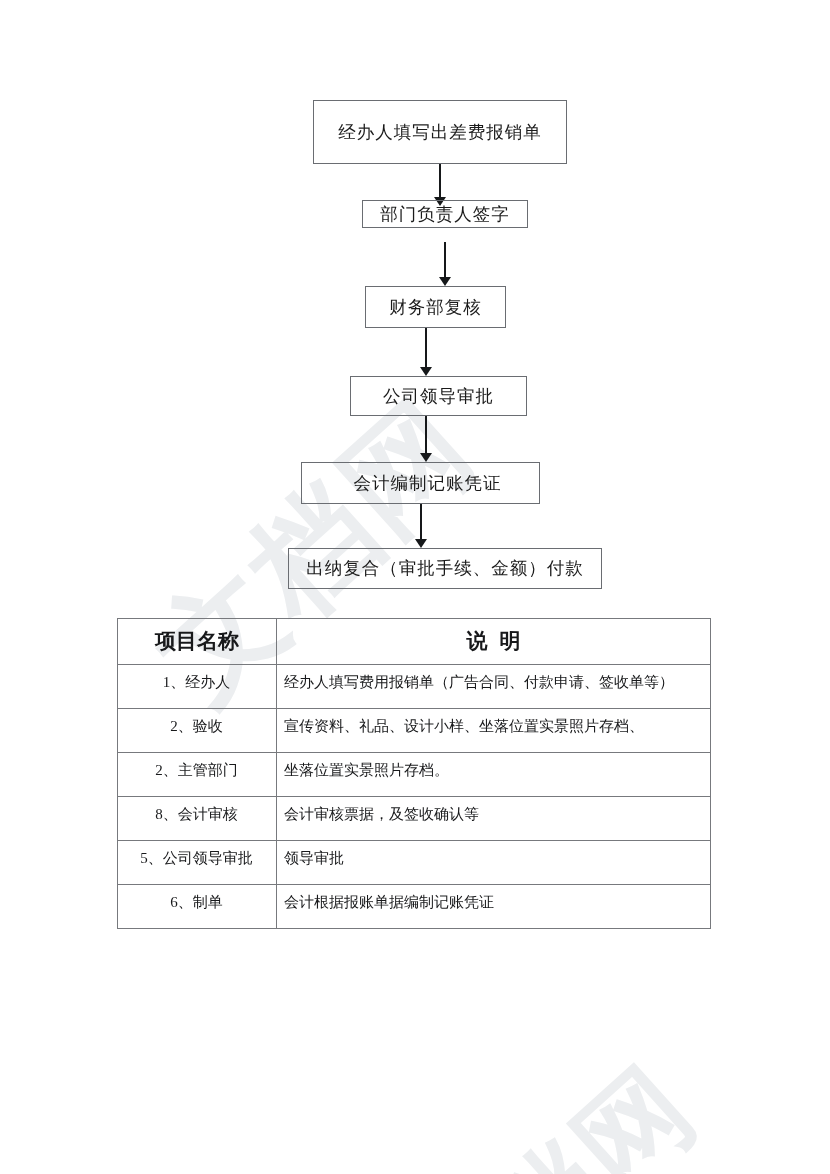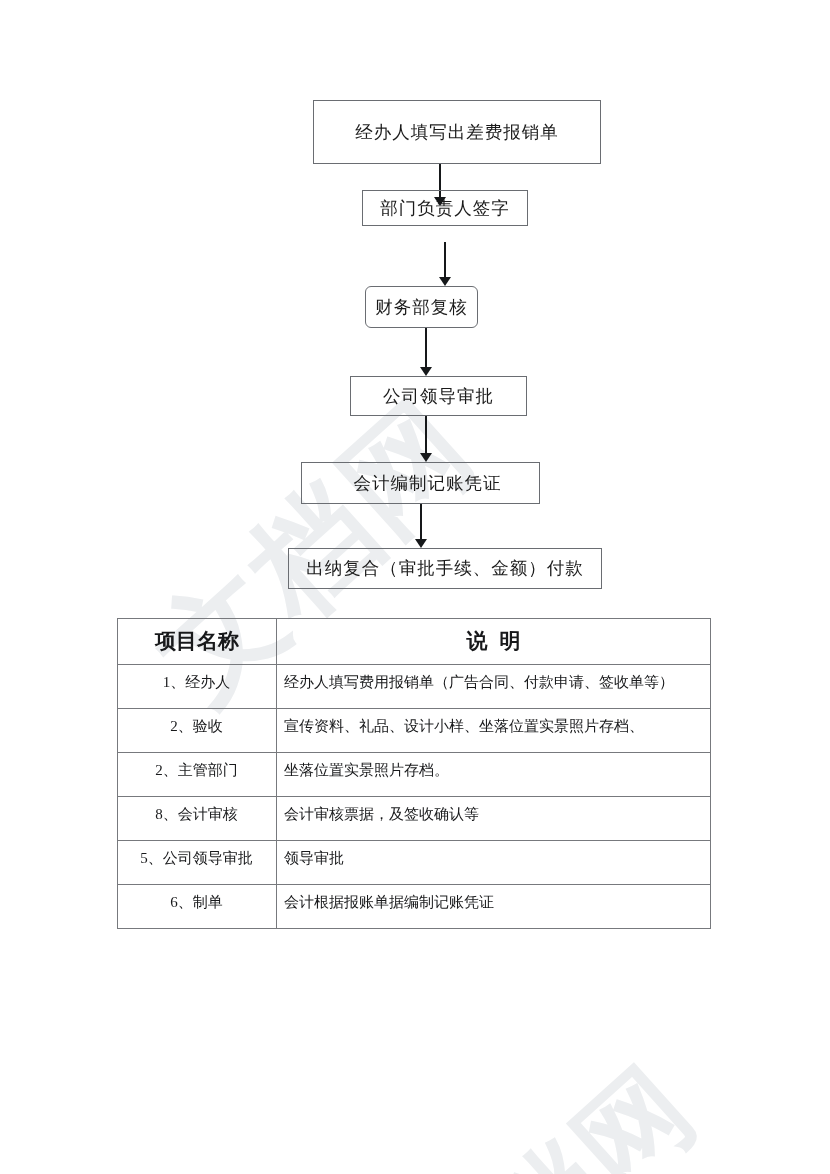--- a/index.html
+++ b/index.html
@@ -69,23 +69,23 @@
     display: flex;
     align-items: center;
     font-size: 17.5px;
     letter-spacing: 1px;
     color: #1a1a1a;
     line-height: 1.2;
   }
   .node.center { justify-content: center; }
   .node.left   { justify-content: center; padding-left: 14px; }
 
-  .n1 { left: 313px; top: 100px;  width: 288px; height: 64px; }
-  .n2 { left: 362px; top: 190px;  width: 166px; height: 36px; }
-  .n3 { left: 365px; top: 286px;  width: 113px; height: 42px; border-radius: 6px; }
+  .n1 { left: 313px; top: 100px;  width: 254px; height: 64px; }
+  .n2 { left: 362px; top: 200px;  width: 166px; height: 28px; }
+  .n3 { left: 365px; top: 286px;  width: 141px; height: 42px; }
   .n4 { left: 350px; top: 376px;  width: 177px; height: 40px; }
   .n5 { left: 301px; top: 462px;  width: 239px; height: 42px; }
   .n6 { left: 288px; top: 548px;  width: 314px; height: 41px; }
 
   
   .arrow {
     position: absolute;
     width: 2px;
     background: #16181a;
   }

